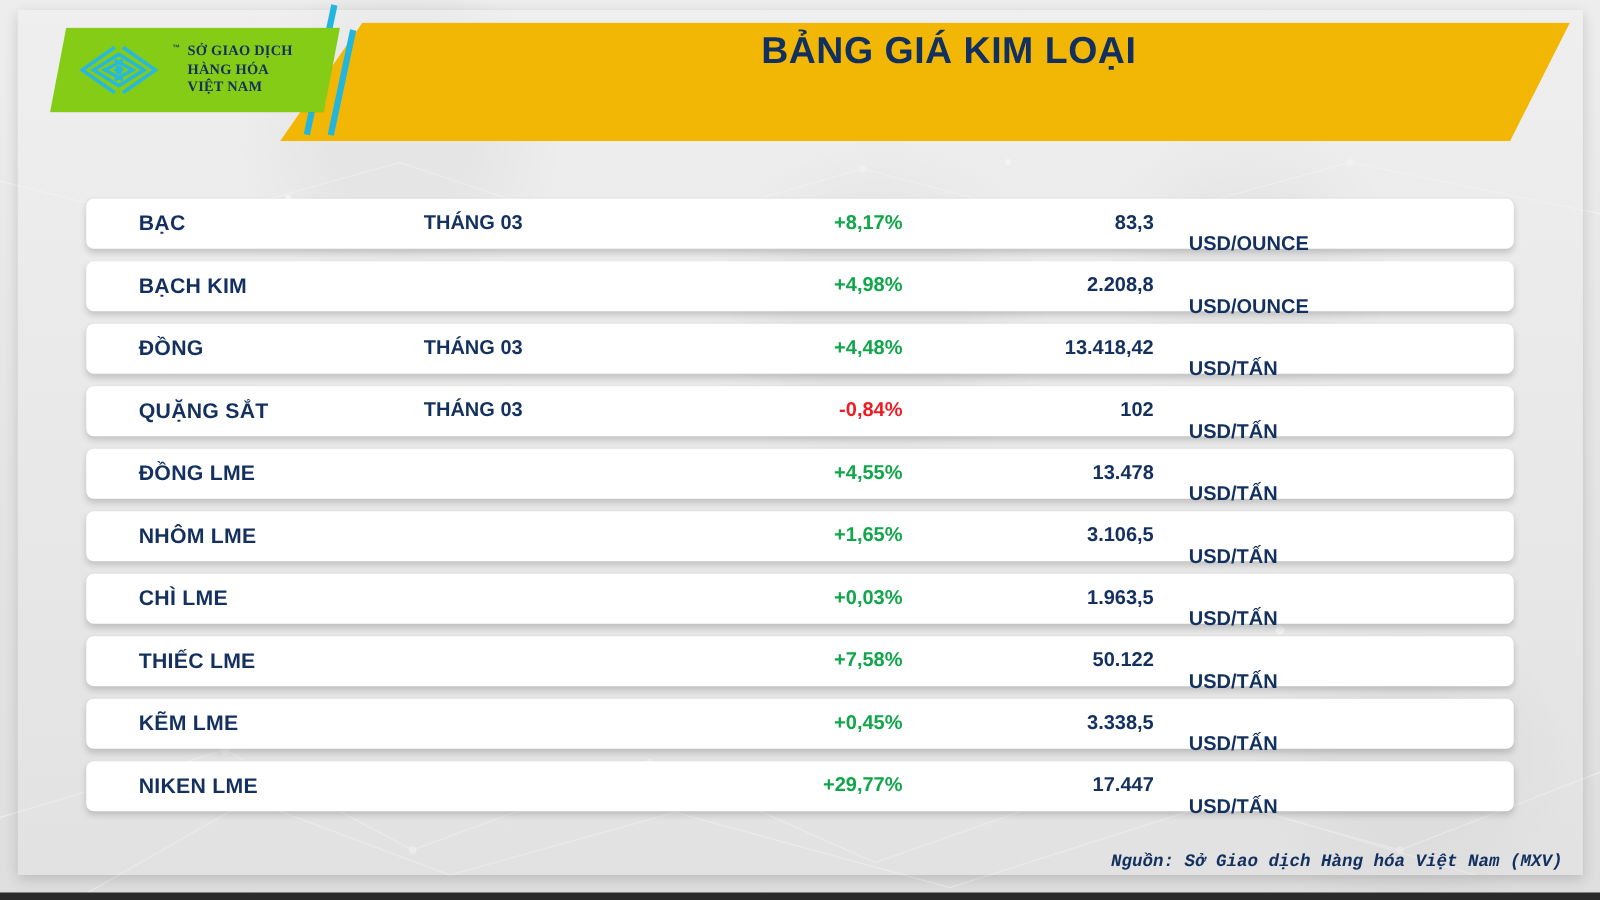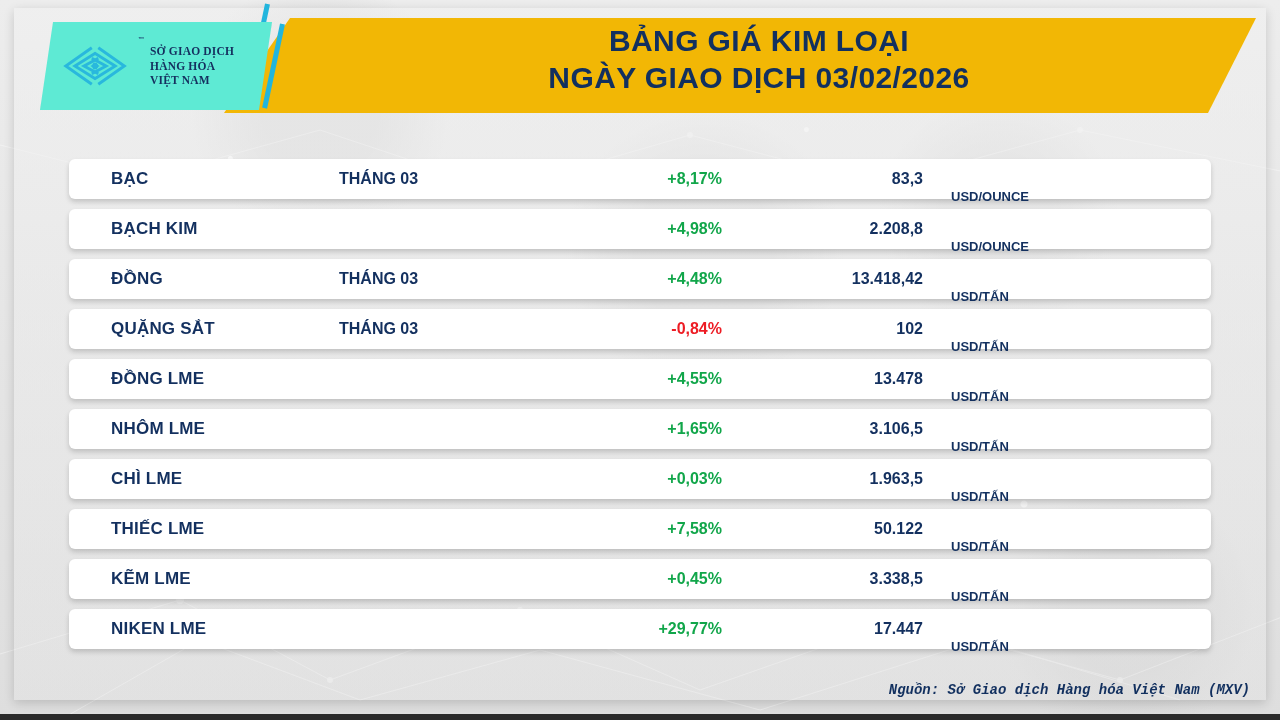--- a/index.html
+++ b/index.html
@@ -67,22 +67,22 @@
     width:5px; height:120px;
     background:#22b5dd;
     transform:rotate(12deg);
     transform-origin:top center;
   }
   #accent-line-1 { left:251px; top:-4px; height:106px; }
   #accent-line-2 { left:266px; top:16px;  height:86px; width:5px; }
 
   #logo-card {
     position:absolute;
-    left:26px; top:14px; width:232px; height:88px;
-    background:#5eead4;
+    left:26px; top:14px; width:232px; height:68px;
+    background:#84cc16;
     box-shadow:2px 4px 7px rgba(0,0,0,.18);
     clip-path: polygon(13px 0, 100% 0, calc(100% - 13px) 100%, 0 100%);
     display:flex; align-items:center; gap:6px;
     padding-left:18px;
   }
   #logo-mark { width:78px; height:48px; flex:0 0 auto; }
   #logo-tm {
     font-size:6px; color:#1a3a6b; font-weight:bold;
     align-self:flex-start; margin-top:14px; margin-left:-4px;
   }
@@ -110,21 +110,21 @@
     background:#ffffff;
     border-radius:6px;
     box-shadow:0 3px 5px rgba(0,0,0,.17);
     display:flex; align-items:center;
     color:#13305f;
   }
   .c-name  { position:absolute; left:42px;  font-size:17px; font-weight:bold; letter-spacing:.2px; }
   .c-month { position:absolute; left:270px; width:220px; text-align:left; font-size:16px; font-weight:bold; }
   .c-pct   { position:absolute; left:500px; width:153px; text-align:right; font-size:16px; font-weight:bold; }
   .c-price { position:absolute; left:680px; width:174px; text-align:right; font-size:16px; font-weight:bold; }
-  .c-unit  { position:absolute; left:882px; font-size:13px; font-weight:bold;margin-top:34px; }
+  .c-unit  { position:absolute; left:882px; font-size:16px; font-weight:bold;margin-top:34px; }
   .up   { color:#11a64a; }
   .down { color:#ed1c24; }
 
   
   #footer {
     position:absolute; right:30px; bottom:22px;
     color:#12305f; font-size:14px; font-weight:bold; font-style:italic;
     font-family:Liberation Mono, monospace;
   }
 </style>
@@ -179,21 +179,20 @@
     <span id="logo-tm">™</span>
     <div id="logo-text">
       <span>SỞ GIAO DỊCH</span>
       <span>HÀNG HÓA</span>
       <span>VIỆT NAM</span>
     </div>
   </div>
 
   <div id="title-block">
     <div id="title-line-1">BẢNG GIÁ KIM LOẠI</div>
-    <div id="title-line-2">NGÀY GIAO DỊCH 03/02/2026</div>
   </div>
 </div>
 
 <div id="rows">
     <div class="row">
       <span class="c-name">BẠC</span>
       <span class="c-month">THÁNG 03</span>
       <span class="c-pct up">+8,17%</span>
       <span class="c-price">83,3</span>
       <span class="c-unit">USD/OUNCE</span>

